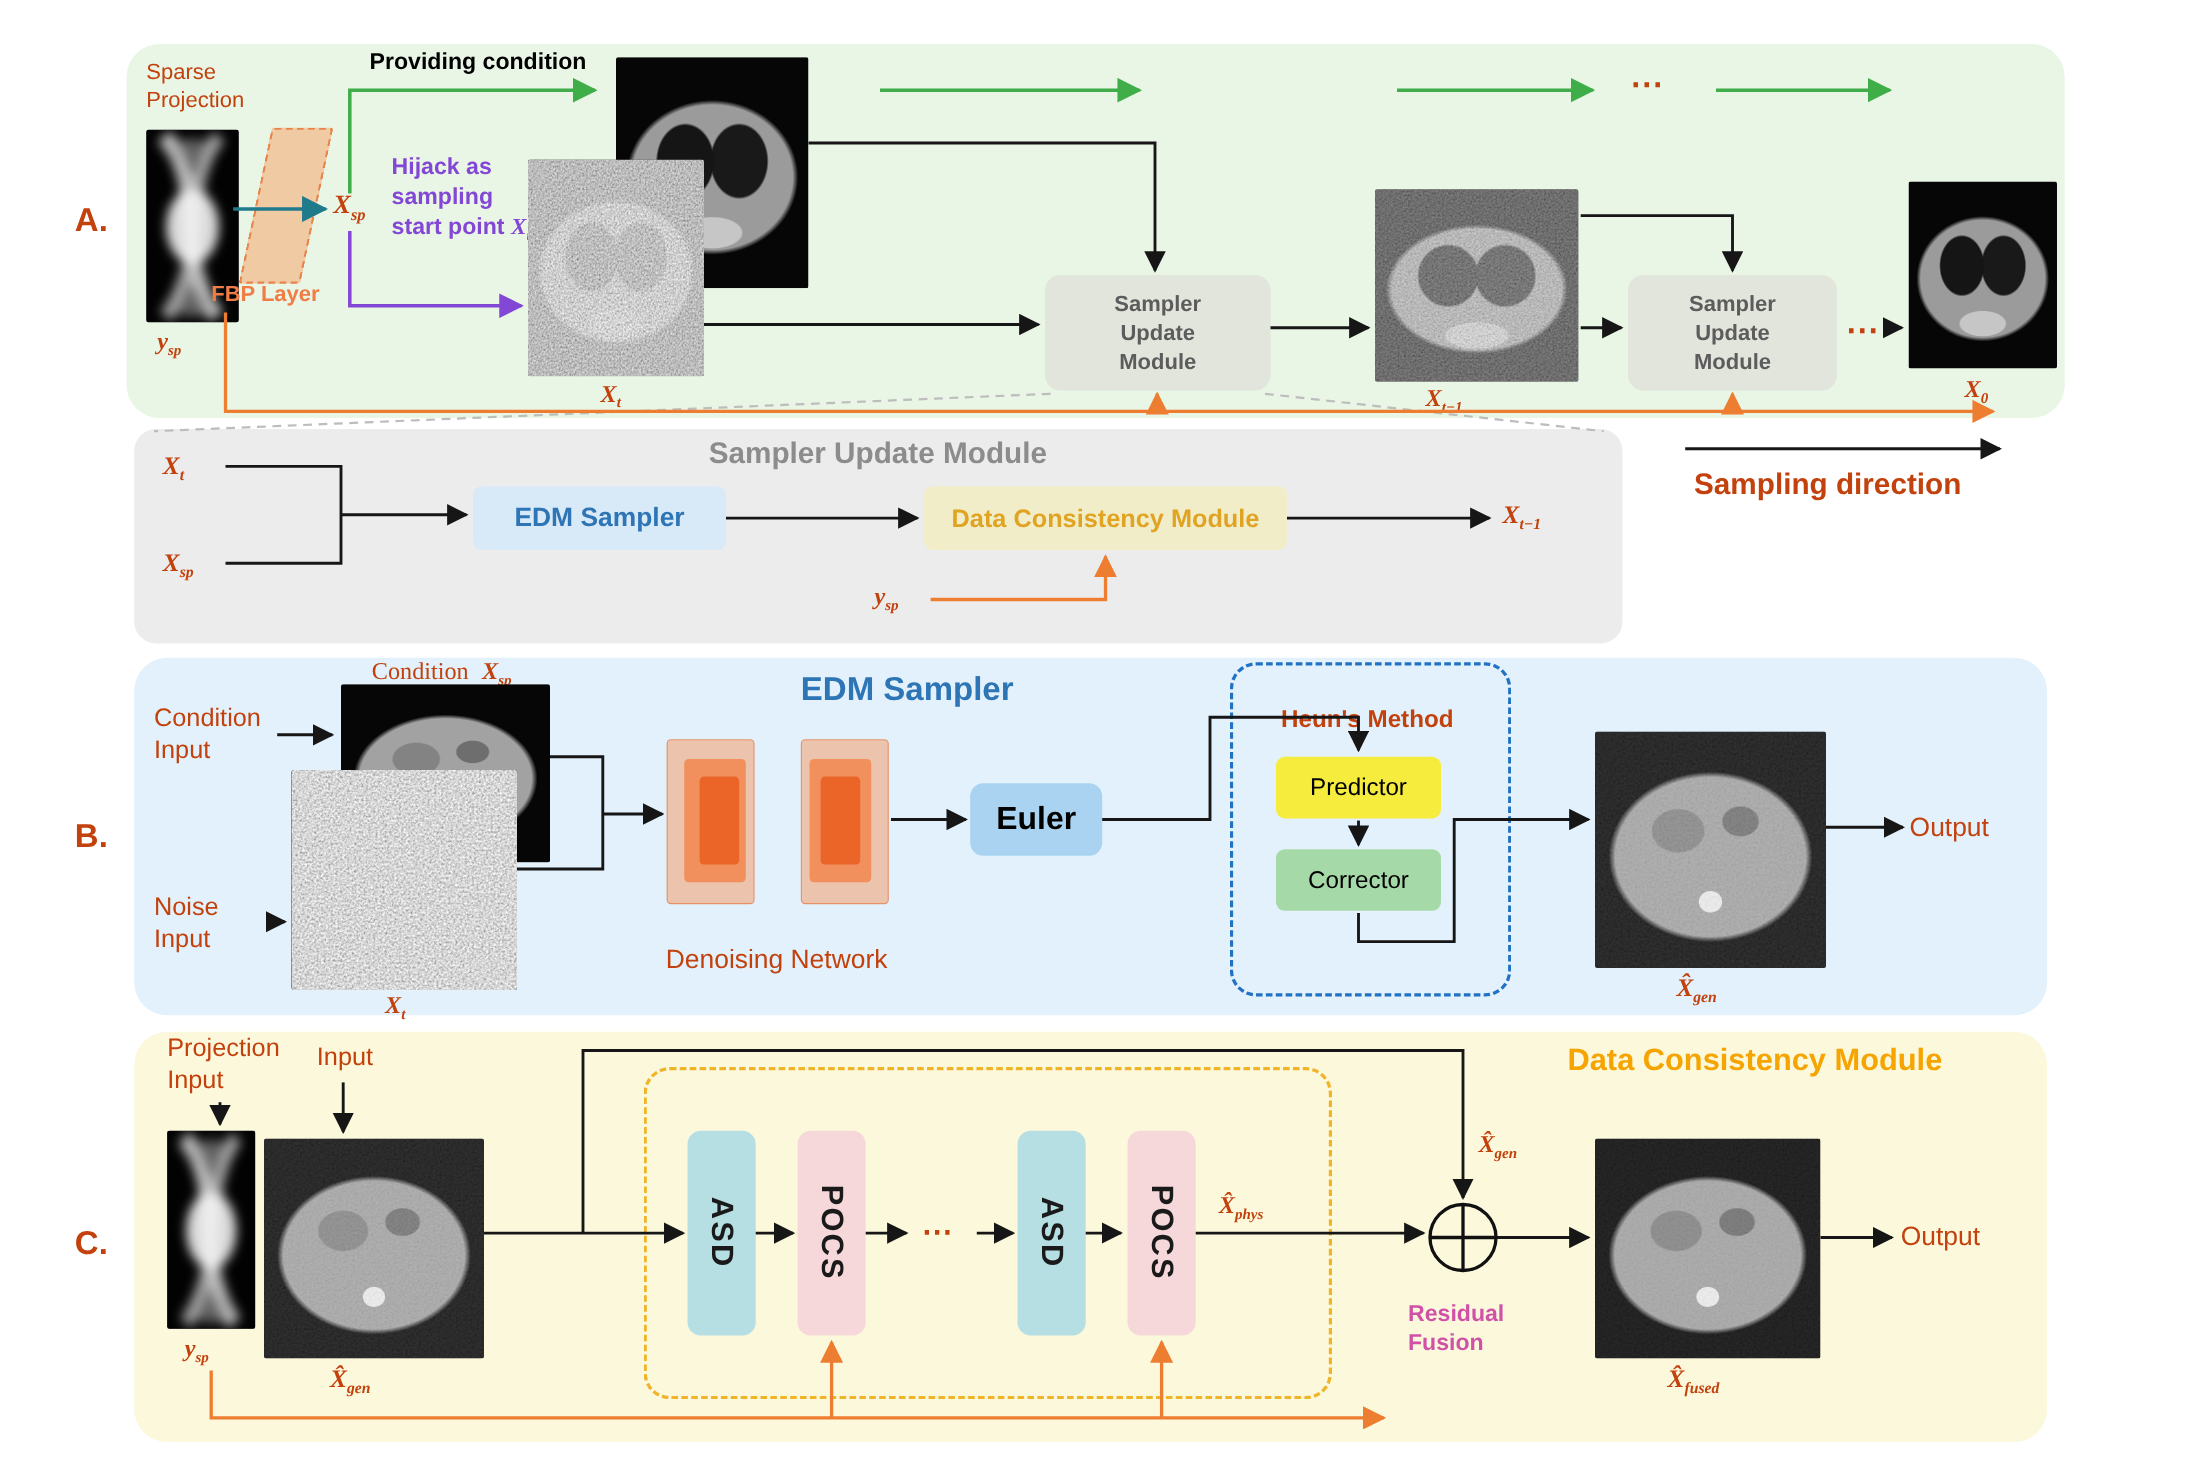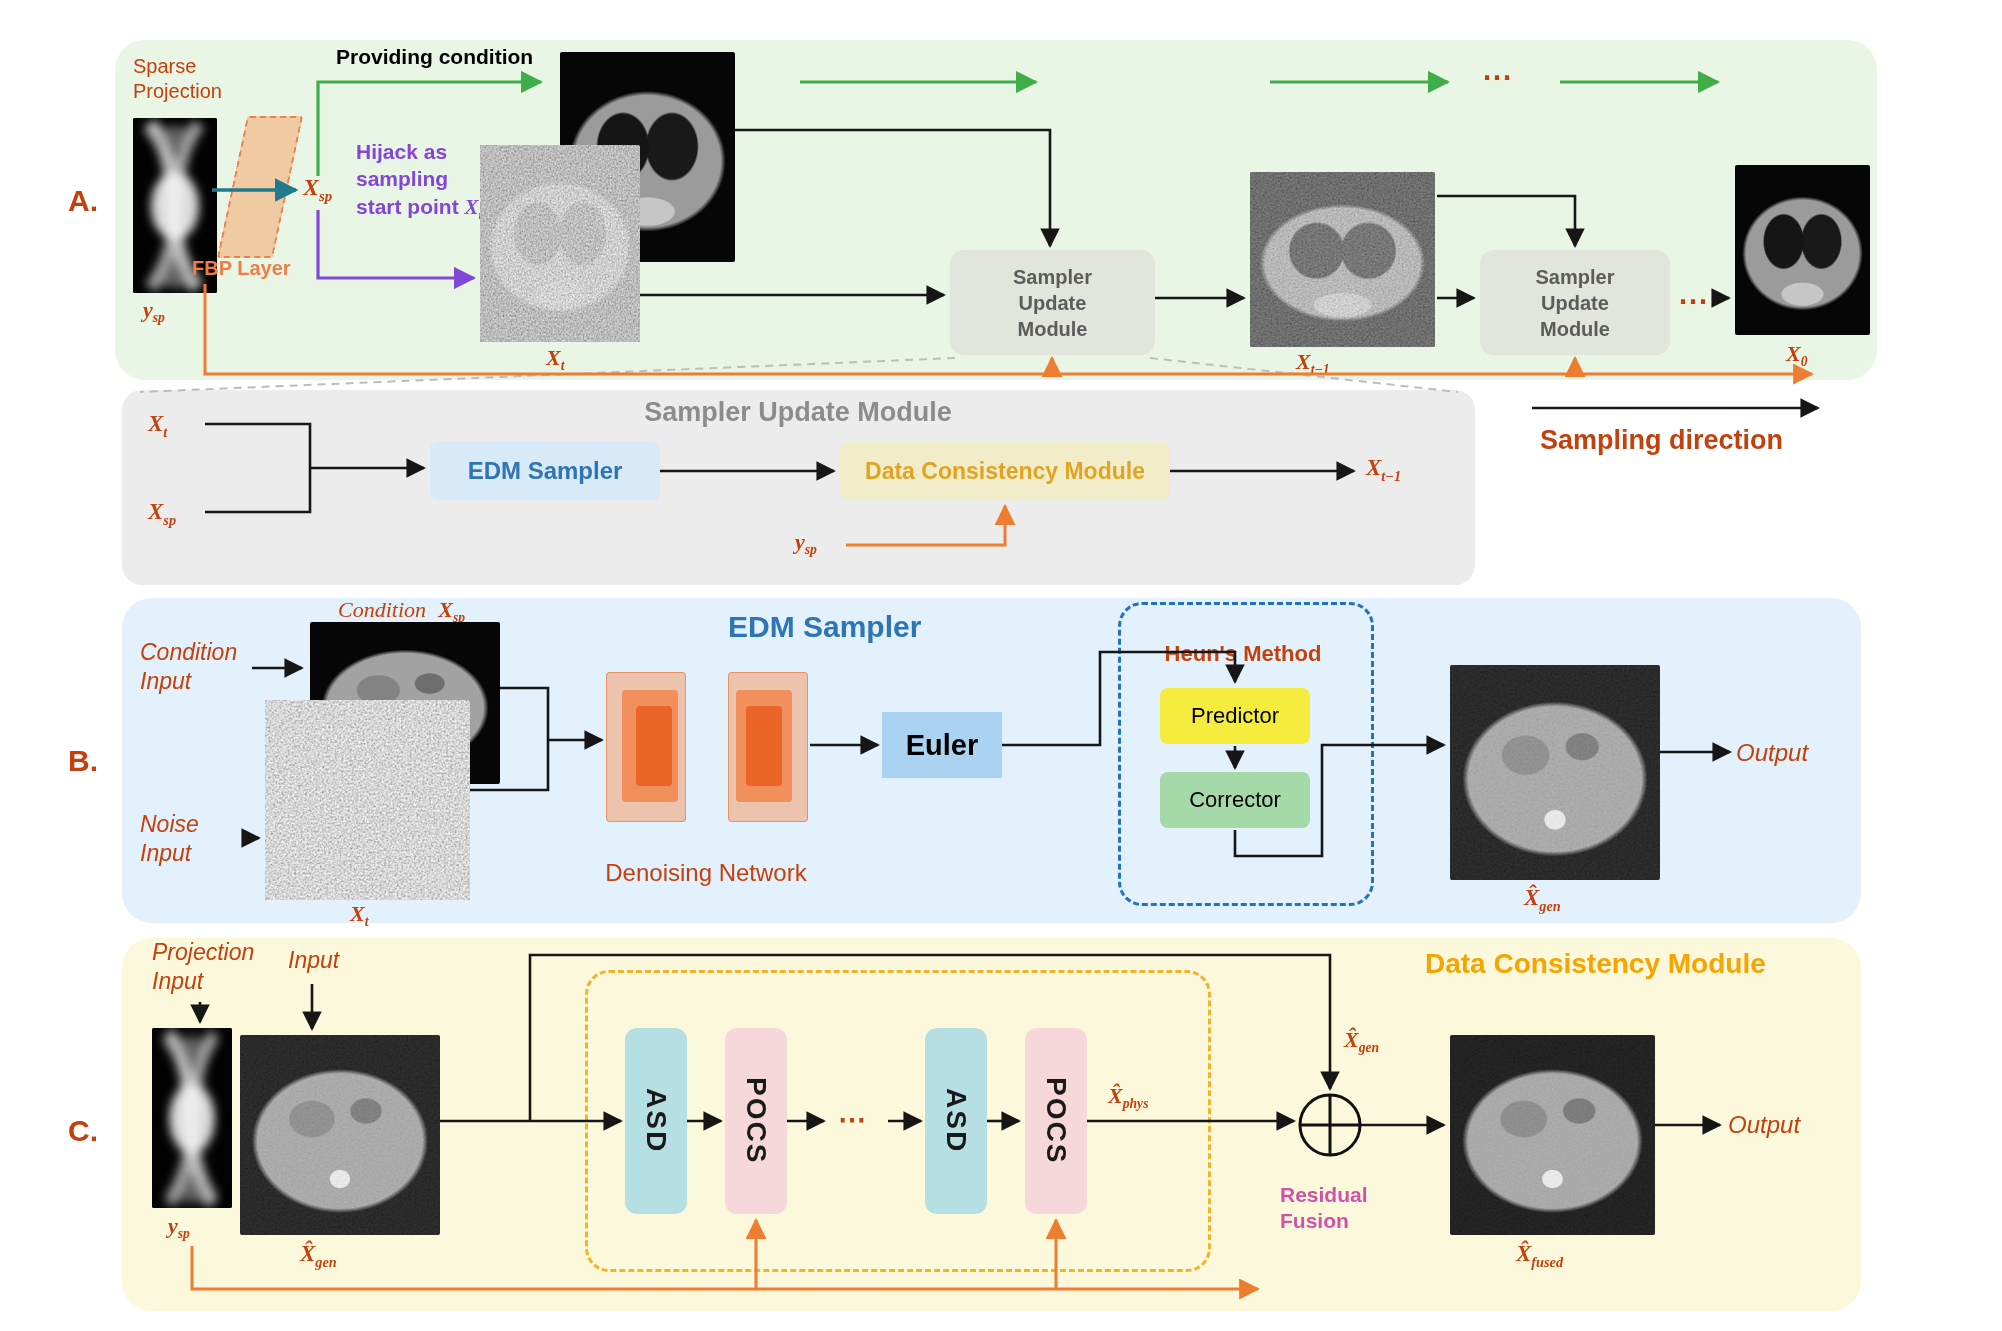--- a/index.html
+++ b/index.html
@@ -1,21 +1,21 @@
 <!DOCTYPE html>
 <html><head>
 <meta charset="utf-8">
 <style>
   html,body{margin:0;padding:0;background:#ffffff;}
   #canvas{position:relative;width:2002px;height:1331px;background:#ffffff;overflow:hidden;
           font-family:"Liberation Sans",sans-serif;}
   .panel{position:absolute;border-radius:30px;}
   .t{position:absolute;white-space:nowrap;color:#c2410c;line-height:1.25;}
   .bold{font-weight:bold;}
-  .italic{font-style:italic;}
+  .italic{}
   .center{text-align:center;}
   .math{font-family:"Liberation Serif",serif;font-style:italic;font-weight:bold;}
   .math sub{font-size:0.62em;font-style:italic;}
   .thumb{position:absolute;overflow:hidden;background:#060606;border-radius:2px;}
   .noise{position:absolute;left:0;top:0;width:100%;height:100%;display:block;}
   .box{position:absolute;display:flex;align-items:center;justify-content:center;text-align:center;border-radius:10px;}
   .module{background:#e2e5dc;border-radius:14px;color:#5c5c5c;font-weight:bold;font-size:20px;line-height:1.3;}
   .vtext{writing-mode:vertical-rl;font-size:28px;font-weight:600;letter-spacing:2px;color:#1a1a1a;}
   .ct-chest{background:
     radial-gradient(ellipse 26% 28% at 36% 45%, #151515 0 55%, rgba(0,0,0,0) 59%),
@@ -165,21 +165,21 @@
   <div style="position:absolute;left:606px;top:666px;width:200px;height:160px">
     <div class="dnb" style="left:0px;top:6px;width:78px;height:148px;background:rgba(246,150,95,.5);border:1px solid rgba(226,110,50,.6)"></div>
     <div class="dnb" style="left:16px;top:24px;width:56px;height:112px;background:rgba(242,125,62,.72)"></div>
     <div class="dnb" style="left:30px;top:40px;width:36px;height:80px;background:rgba(233,98,35,.92)"></div>
     <div class="dnb" style="left:122px;top:6px;width:78px;height:148px;background:rgba(246,150,95,.5);border:1px solid rgba(226,110,50,.6)"></div>
     <div class="dnb" style="left:130px;top:24px;width:56px;height:112px;background:rgba(242,125,62,.72)"></div>
     <div class="dnb" style="left:140px;top:40px;width:36px;height:80px;background:rgba(233,98,35,.92)"></div>
   </div>
   <div class="t center" style="left:596px;top:858px;width:220px;font-size:24px">Denoising Network</div>
 
-  <div class="box" style="left:882px;top:712px;width:120px;height:66px;background:#a9d3f0;border-radius:1px">
+  <div class="box" style="left:882px;top:712px;width:120px;height:66px;background:#a9d3f0;border-radius:12px">
       <span style="font-size:29px;font-weight:600">Euler</span>
     </div>
 
   <div class="dashedbox" style="left:1118px;top:602px;width:250px;height:298px;border:3px dashed #2272c3"></div>
   <div class="t bold center" style="left:1118px;top:640px;width:250px;font-size:22px">Heun's Method</div>
   <div class="box" style="left:1160px;top:688px;width:150px;height:56px;background:#f6ec3d;border-radius:8px">
       <span style="font-size:22px">Predictor</span>
     </div>
   <div class="box" style="left:1160px;top:772px;width:150px;height:56px;background:#a6d9a8;border-radius:8px">
       <span style="font-size:22px">Corrector</span>

